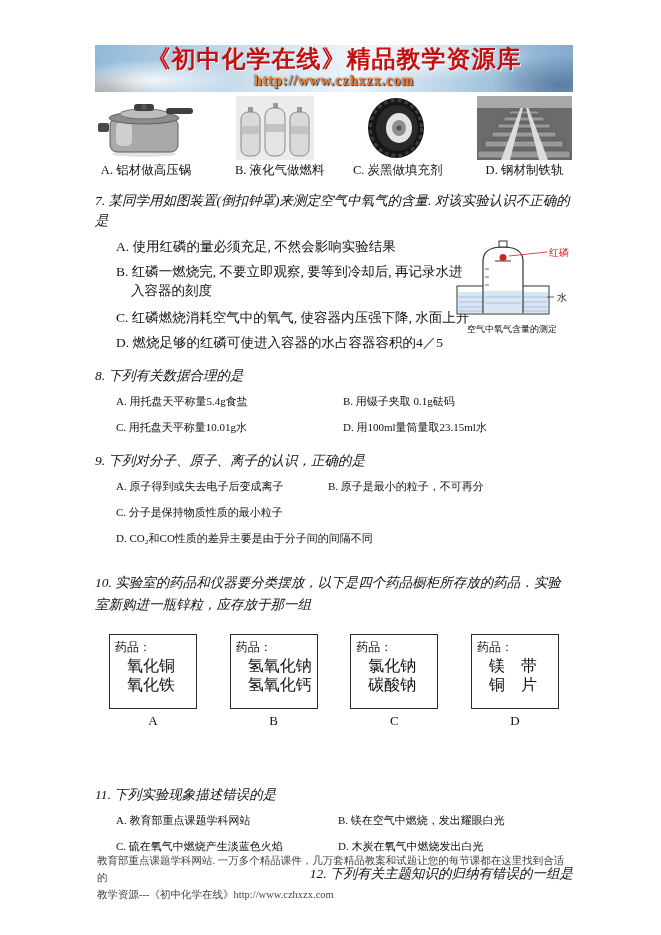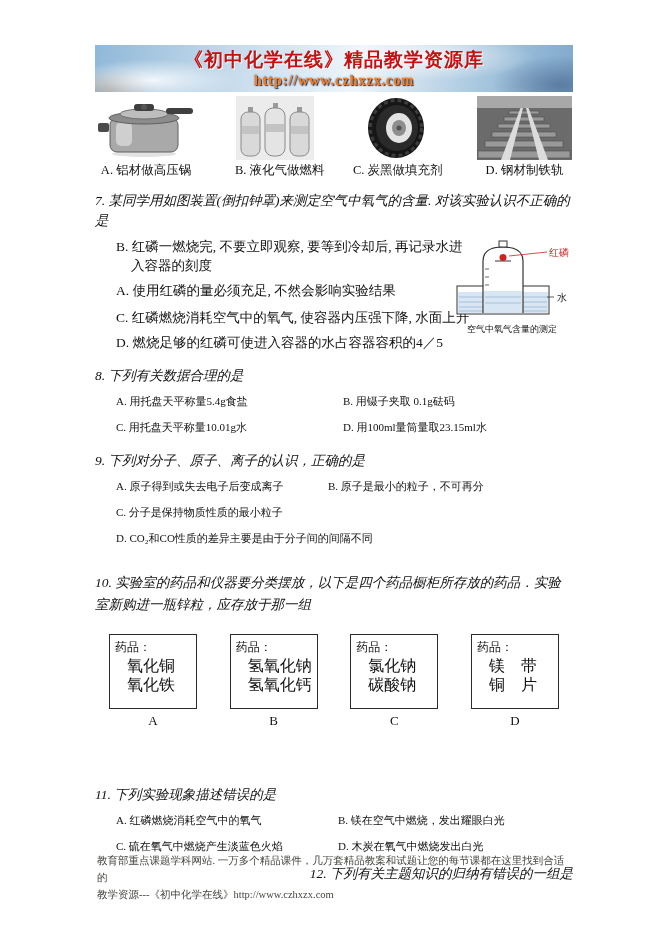--- a/index.html
+++ b/index.html
@@ -16,21 +16,21 @@
   .banner {
     position:relative; width:100%; height:47px; overflow:hidden;
     background:
       radial-gradient(ellipse 120px 30px at 12% 75%, rgba(255,255,255,.85), rgba(255,255,255,0) 70%),
       radial-gradient(ellipse 150px 34px at 70% 25%, rgba(255,255,255,.7), rgba(255,255,255,0) 70%),
       radial-gradient(ellipse 95px 42px at 97% 85%, rgba(55,85,125,.55), rgba(55,85,125,0) 70%),
       radial-gradient(ellipse 70px 26px at 3% 90%, rgba(170,120,80,.45), rgba(170,120,80,0) 70%),
       linear-gradient(100deg,#8fb8d8 0%,#c8dcec 30%,#eef5fa 55%,#a9c8df 80%,#7fa8cc 100%);
   }
   .banner-title {
-    font-size:19px; font-weight:bold; color:#c41010; text-align:center;
+    font-size:24px; font-weight:bold; color:#c41010; text-align:center;
     line-height:25px; padding-top:2px; letter-spacing:1px;
     text-shadow:1px 1px 0 rgba(255,255,255,.9);
   }
   .banner-url {
     font-size:14px; font-weight:bold; color:#ff7d1a; text-align:center;
     line-height:18px; letter-spacing:1px;
     text-shadow:0 0 2px #223a5e, 1px 1px 1px #223a5e;
   }
 
   
@@ -140,22 +140,22 @@
           <polygon points="62,64 71,64 51.5,12 49,12" fill="#dcdcdc"></polygon>
         </svg>
         <figcaption class="fig-label">D. 钢材制铁轨</figcaption>
       </figure>
     </div>
 
     <div class="q">
       <div class="stem q7-stem">7. 某同学用如图装置(倒扣钟罩)来测定空气中氧气的含量. 对该实验认识不正确的是</div>
       <div class="q7-body">
         <div class="q7-opts">
+          <div class="opt opt-narrow">A. 使用红磷的量必须充足, 不然会影响实验结果</div>
           <div class="opt opt-narrow">B. 红磷一燃烧完, 不要立即观察, 要等到冷却后, 再记录水进入容器的刻度</div>
-          <div class="opt opt-narrow">A. 使用红磷的量必须充足, 不然会影响实验结果</div>
           <div class="opt opt-c7">C. 红磷燃烧消耗空气中的氧气, 使容器内压强下降, 水面上升</div>
           <div class="opt">D. 燃烧足够的红磷可使进入容器的水占容器容积的4／5</div>
         </div>
         <div class="q7-diagram">
           <svg width="122" height="80" viewBox="0 0 122 80">
             <rect x="6" y="47" width="92" height="28" fill="#ffffff" stroke="#333"></rect>
             <rect x="7" y="53" width="90" height="21" fill="#d8e6f3"></rect>
             <g stroke="#9ab6d0" stroke-width="0.8">
               <line x1="8" y1="58" x2="96" y2="58"></line>
               <line x1="8" y1="63" x2="96" y2="63"></line>
@@ -231,21 +231,21 @@
         <div class="cab-label">A</div>
         <div class="cab-label">B</div>
         <div class="cab-label">C</div>
         <div class="cab-label">D</div>
       </div>
     </div>
 
     <div class="q">
       <div class="stem q11-stem">11. 下列实验现象描述错误的是</div>
       <div class="opt-grid" style="grid-template-columns:222px auto;">
-        <div class="gopt">A. 红磷燃烧消耗空气中的氧气</div>
+        <div class="gopt">A. 教育部重点课题学科网站</div>
         <div class="gopt">B. 镁在空气中燃烧，发出耀眼白光</div>
         <div class="gopt">C. 硫在氧气中燃烧产生淡蓝色火焰</div>
         <div class="gopt">D. 木炭在氧气中燃烧发出白光</div>
       </div>
     </div>
 
     <div class="q">
       <div class="stem q12-stem">12. 下列有关主题知识的归纳有错误的一组是</div>
     </div>
 

